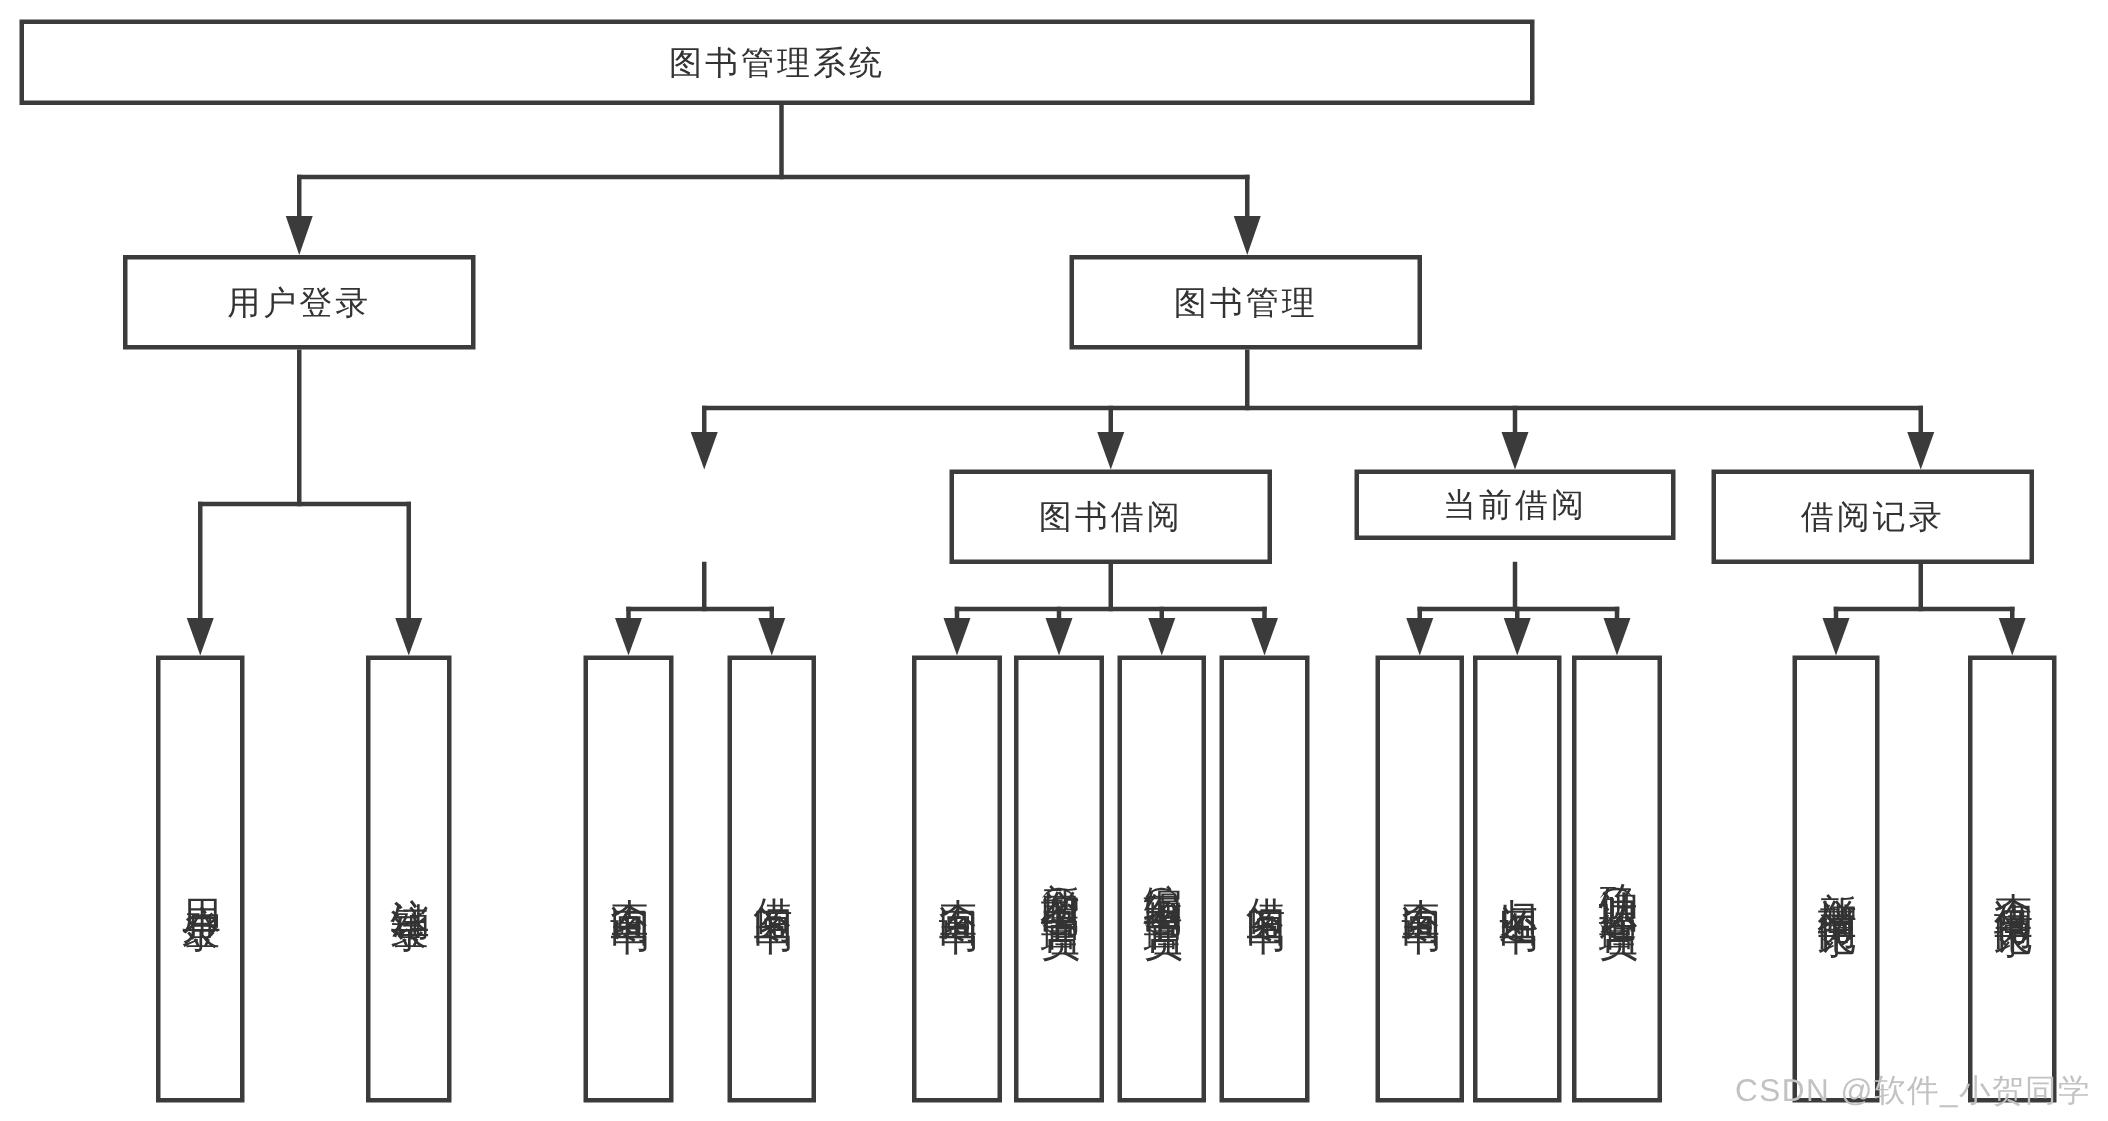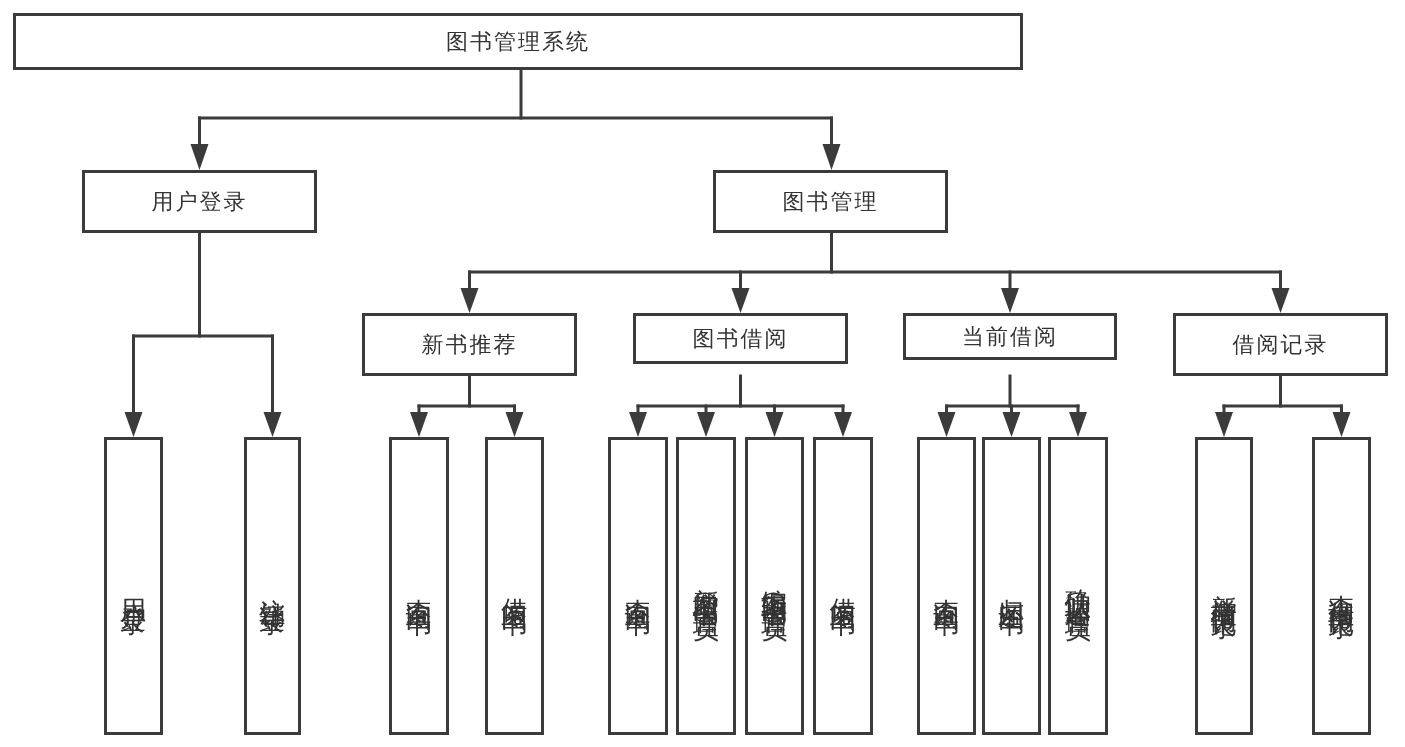--- a/index.html
+++ b/index.html
@@ -21,20 +21,21 @@
     width: 1405px; height: 747px;
   }
   .node {
     position: absolute;
     background: #ffffff;
     border: 3px solid #3b3b3b;
     display: flex;
     align-items: center;
     justify-content: center;
     color: #333333;
+    font-family: Liberation Serif, serif;
   }
   .h-node .label {
     font-size: 22px;
     letter-spacing: 2px;
     white-space: nowrap;
   }
   .v-node .label {
     writing-mode: vertical-rl;
     text-orientation: mixed;
     font-size: 26px;
@@ -126,30 +127,27 @@
     <span class="label">图书管理系统</span>
   </div>
 
   <div class="node h-node" style="left:82px;top:170px;width:235px;height:63px">
     <span class="label">用户登录</span>
   </div>
   <div class="node h-node" style="left:713px;top:170px;width:235px;height:63px">
     <span class="label">图书管理</span>
   </div>
 
-  <div class="node h-node" style="left:362px;top:313px;width:215px;height:63px">
-    <span class="label">新书推荐</span>
-  </div>
-  <div class="node h-node" style="left:633px;top:313px;width:215px;height:51px">
+  <div class="node h-node" style="left:633px;top:313px;width:215px;height:63px">
     <span class="label">图书借阅</span>
   </div>
   <div class="node h-node" style="left:903px;top:313px;width:214px;height:47px">
     <span class="label">当前借阅</span>
   </div>
-  <div class="node h-node" style="left:1173px;top:313px;width:215px;height:63px">
+  <div class="node h-node" style="left:1141px;top:313px;width:215px;height:63px">
     <span class="label">借阅记录</span>
   </div>
 
   <div class="node v-node" style="left:104px;top:437px;width:59px;height:298px">
     <span class="label">用户登录</span>
   </div>
   <div class="node v-node" style="left:244px;top:437px;width:57px;height:298px">
     <span class="label">注销登录</span>
   </div>
 
@@ -183,14 +181,15 @@
     <span class="label">确认归还（管理员）</span>
   </div>
 
   <div class="node v-node" style="left:1195px;top:437px;width:58px;height:298px">
     <span class="label">新增借阅记录</span>
   </div>
   <div class="node v-node" style="left:1312px;top:437px;width:59px;height:298px">
     <span class="label">查询借阅记录</span>
   </div>
 
+  <div class="watermark">CSDN @软件_小贺同学</div>
 
 </div>
 
 </body></html>

